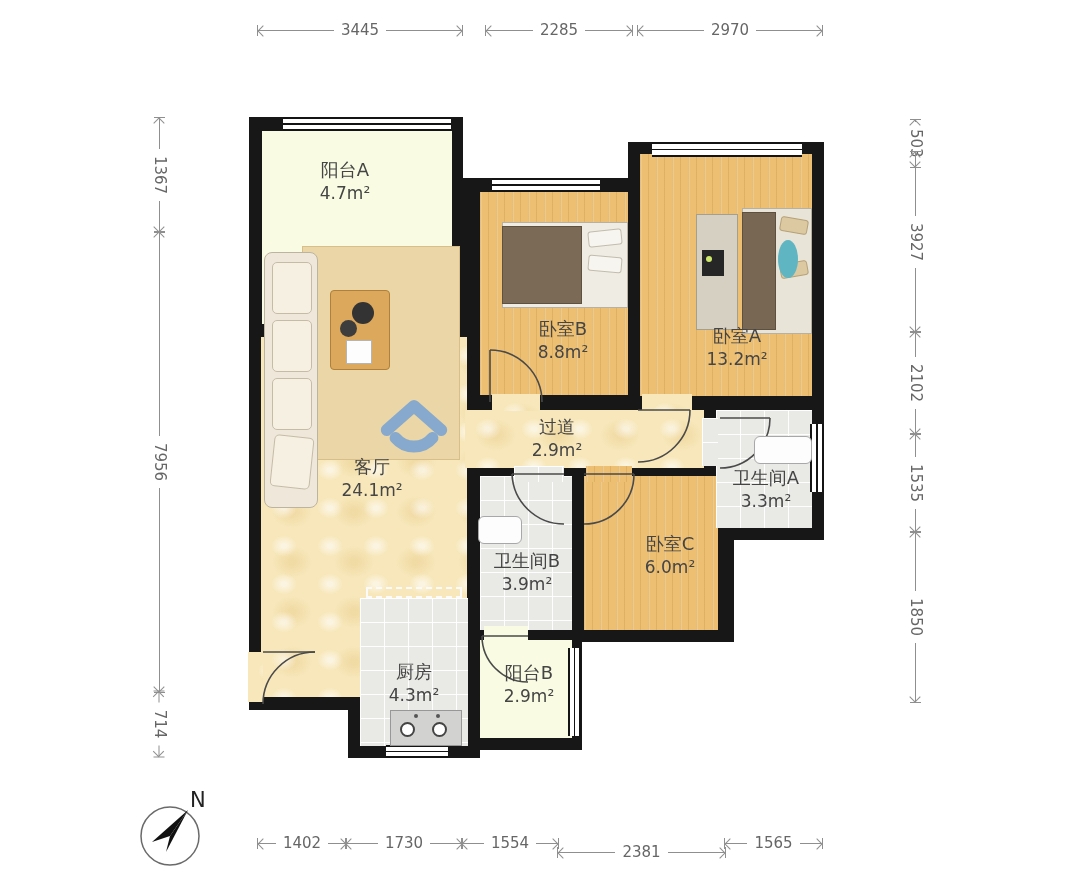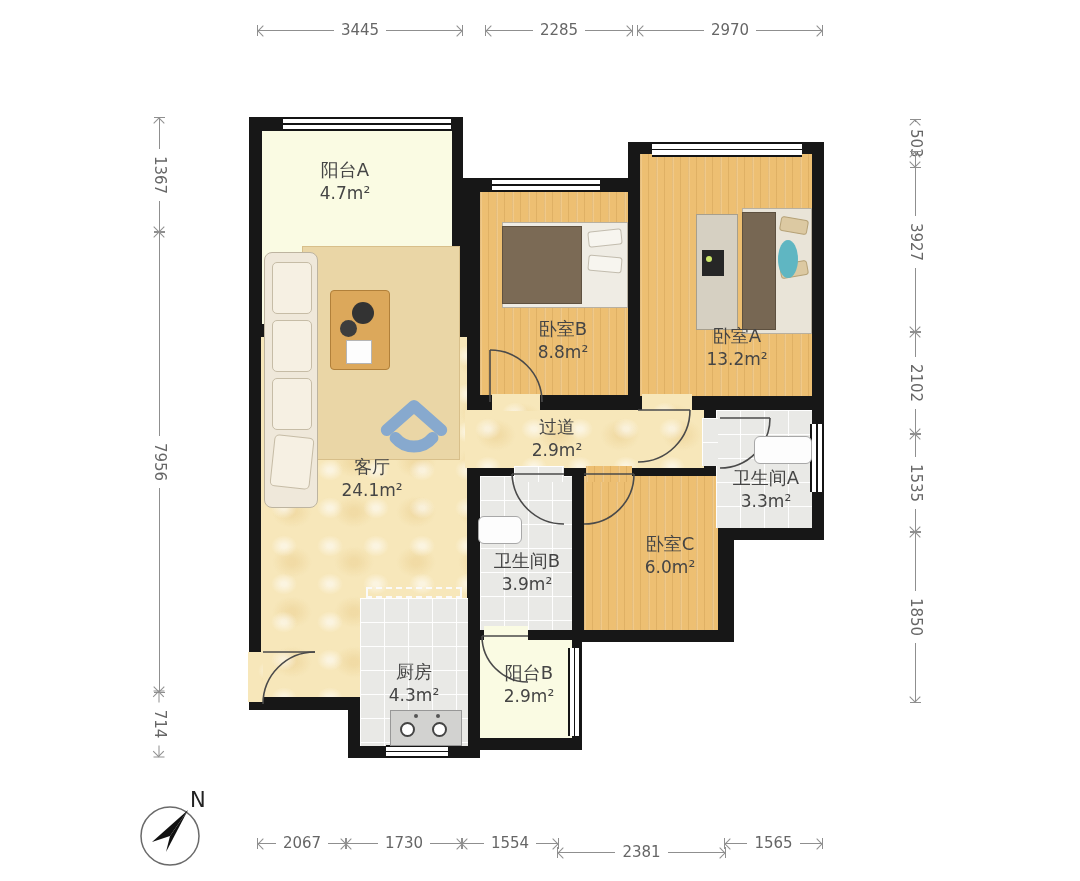--- a/index.html
+++ b/index.html
@@ -212,21 +212,21 @@
     <span class="ln r"></span>
   </div>
   <div class="dim" style="left:638px;top:20px;width:184px;">
     <span class="ln l"></span>
     <span class="lbl">2970</span>
     <span class="ln r"></span>
   </div>
 
   <div class="dim" style="left:258px;top:833px;width:88px;">
     <span class="ln l"></span>
-    <span class="lbl">2067</span>
+    <span class="lbl">1402</span>
     <span class="ln r"></span>
   </div>
   <div class="dim" style="left:346px;top:833px;width:116px;">
     <span class="ln l"></span>
     <span class="lbl">1730</span>
     <span class="ln r"></span>
   </div>
   <div class="dim" style="left:462px;top:833px;width:96px;">
     <span class="ln l"></span>
     <span class="lbl">1554</span>

